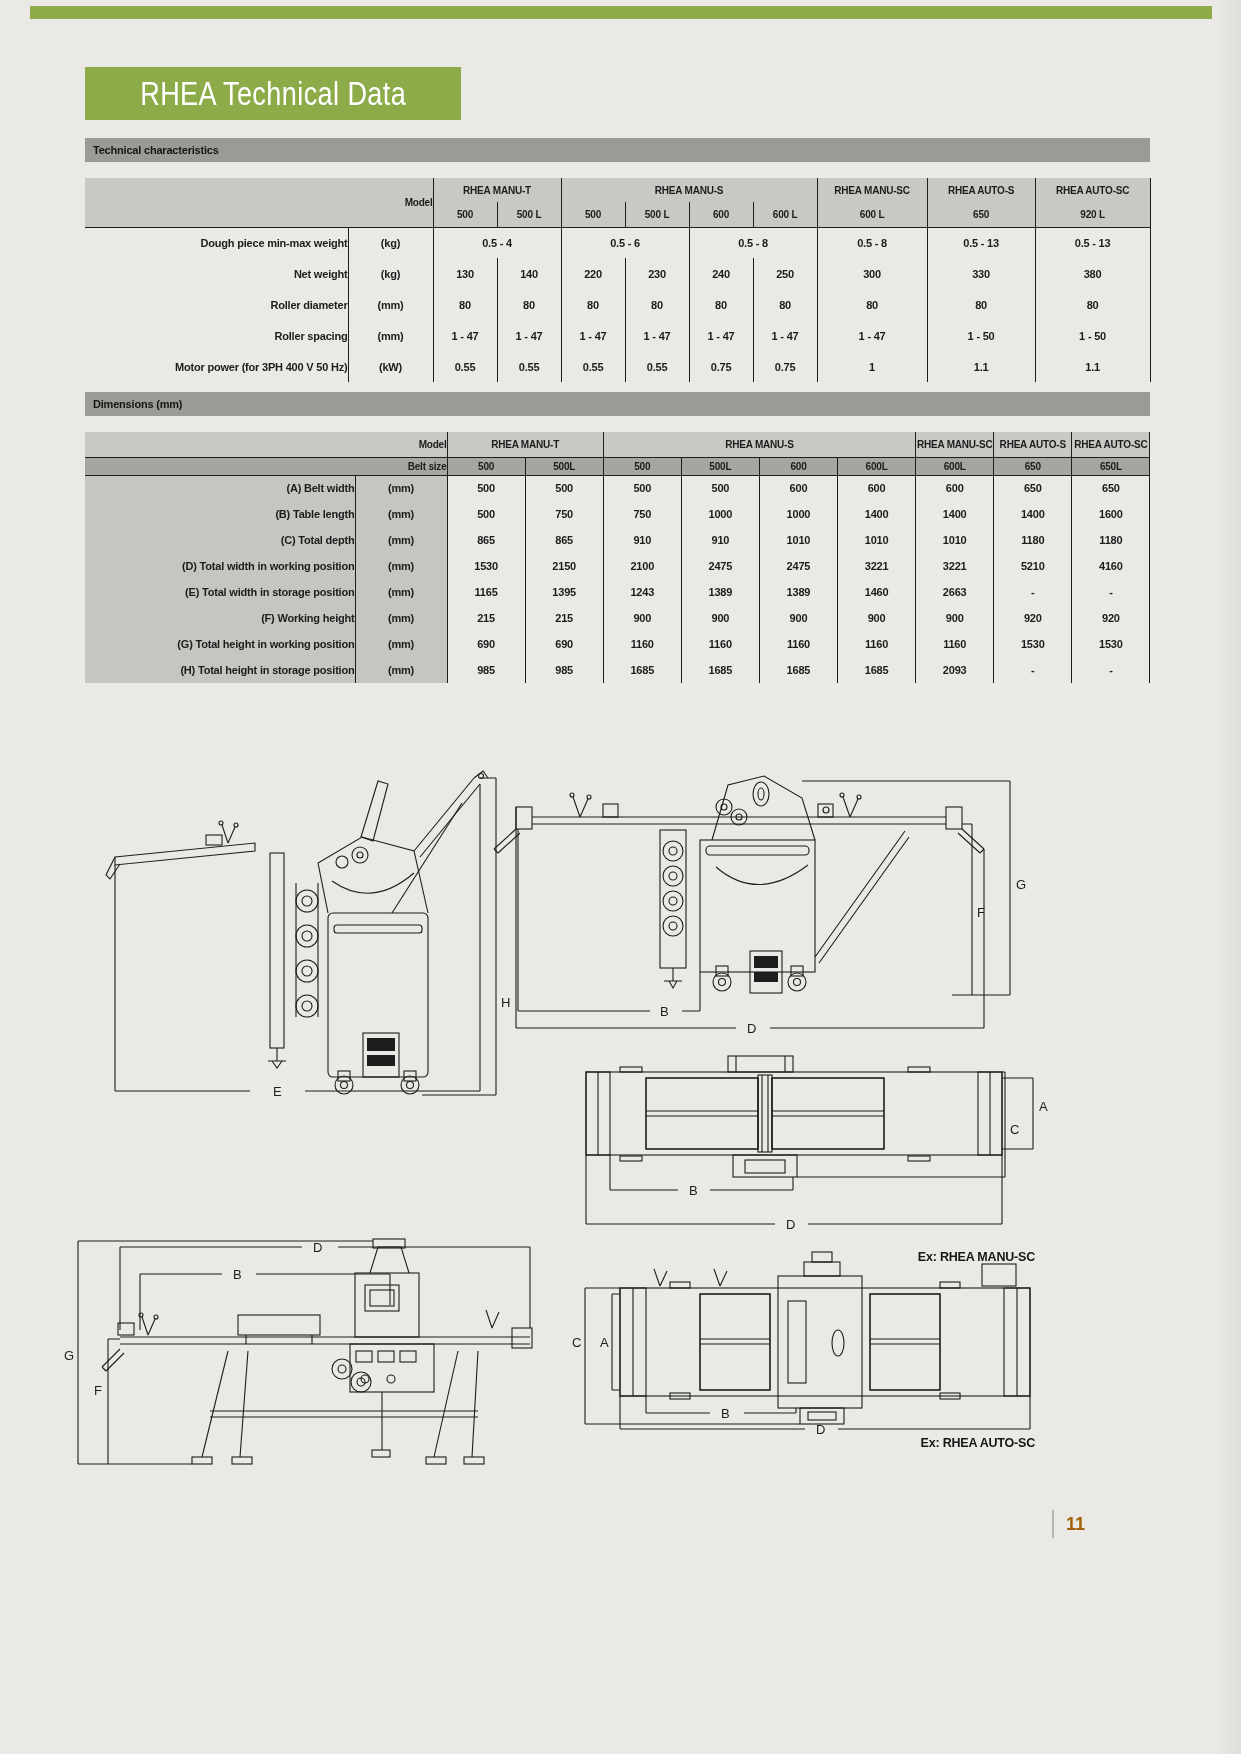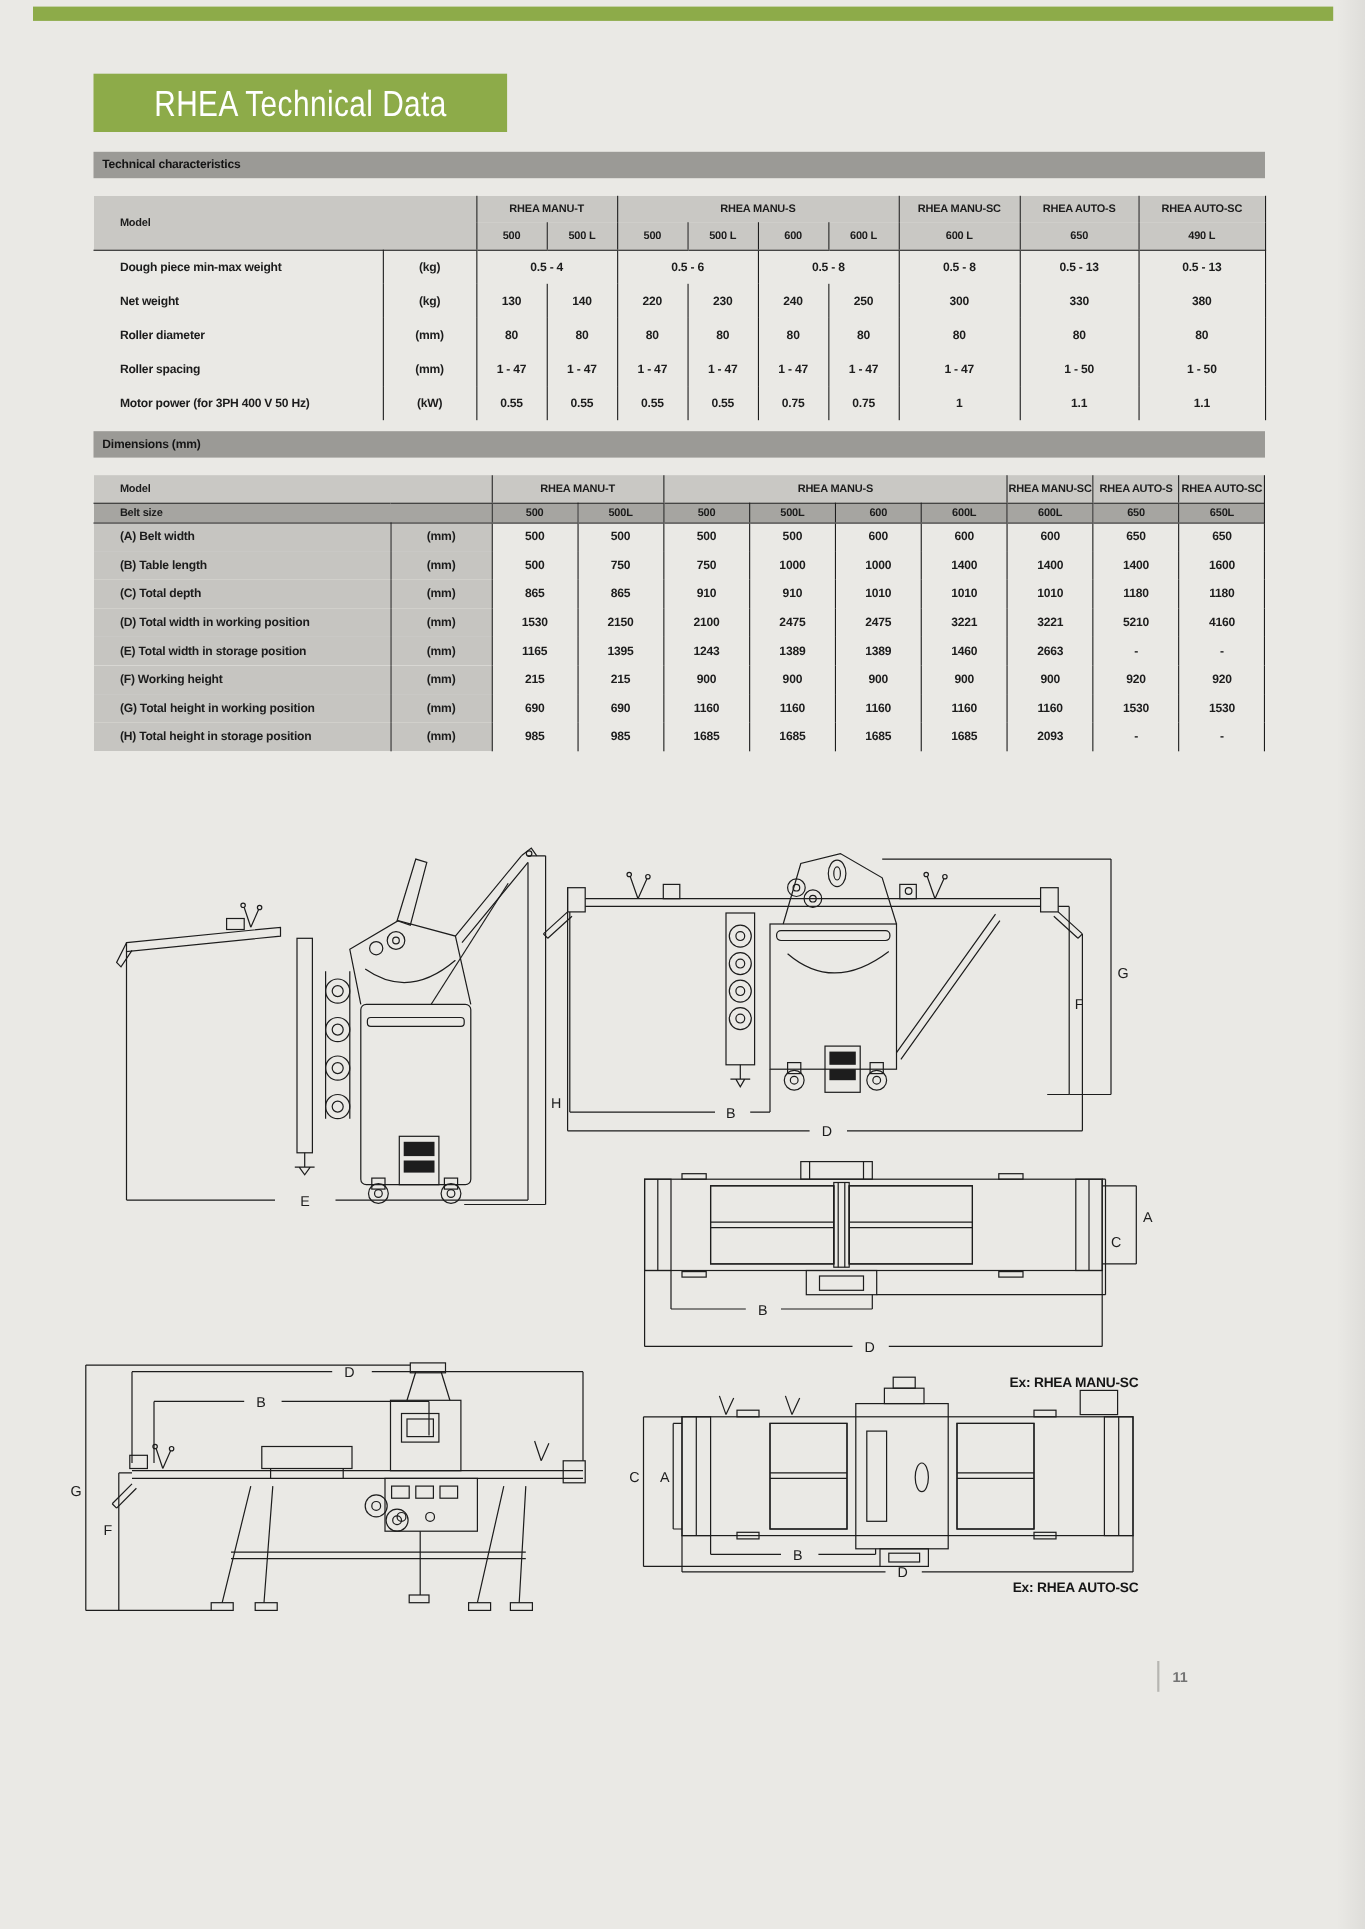--- a/index.html
+++ b/index.html
@@ -18,42 +18,42 @@
   .title-box span{color:#fff;font-size:33px;font-weight:400;letter-spacing:.5px;
     transform:scaleX(.82);white-space:nowrap;}
   .tsection{position:absolute;left:85px;width:1065px;}
   .sec-bar{height:24px;line-height:24px;background:var(--hdr);color:#151515;
     font-size:11px;font-weight:700;padding-left:8px;letter-spacing:-.2px;margin-bottom:16px;}
   #sec-tech{top:138px;} #sec-dim{top:392px;}
   table.dtable{border-collapse:collapse;width:1065px;table-layout:fixed;}
   .dtable th,.dtable td{padding:0;text-align:center;font-size:11px;font-weight:700;
     letter-spacing:-.2px;color:var(--ink);overflow:hidden;white-space:nowrap;}
   .dtable th{font-size:10px;margin-left:41px;}
-  .dtable .lab{text-align:left;padding-left:24px;}
+  .dtable .lab{text-align:right;padding-left:24px;}
   .dtable .bl{border-left:1.2px solid var(--line);}
   .dtable tr > *:last-child{border-right:1.2px solid var(--line);}
   .t1 thead th{background:var(--model);}
   .t1 .model-cell{border-bottom:1.3px solid var(--line);}
   .t1 .size-row th{border-bottom:1.3px solid var(--line);}
   .t1 .model-row{height:24px;} .t1 .size-row{height:25px;} .t1 tbody tr{height:31px;}
   .t1 col.c-lab{width:263px;} .t1 col.c-unit{width:85px;} .t1 col.c-n{width:64px;}
   .t1 col.c-w1{width:110px;} .t1 col.c-w2{width:108px;} .t1 col.c-w3{width:115px;}
   .t2 .model-row th{background:var(--model);border-bottom:1.3px solid var(--line);}
   .t2 .belt-row th,.t2 .belt-row td{background:var(--belt);border-bottom:1.3px solid var(--line);}
   .t2 td.lab,.t2 td.unit{background:var(--lab);}
   .t2 .model-row{height:25px;} .t2 .belt-row{height:18px;} .t2 tbody tr{height:26px;}
   .t2 col.c-lab{width:270px;} .t2 col.c-unit{width:92px;} .t2 col.c-d{width:78.1px;}
   .diagrams{position:absolute;left:60px;top:745px;width:1100px;height:725px;}
   .draw path,.draw rect,.draw circle,.draw ellipse,.draw line{stroke:var(--line);fill:none;stroke-width:1.1;}
   .draw .fill{fill:var(--line);stroke:none;}
   .dlab{font:13px "Liberation Sans",sans-serif;fill:var(--line);stroke:none;}
   .cap{font:700 12.5px "Liberation Sans",sans-serif;fill:#161616;stroke:none;letter-spacing:-.2px;}
   .page-num{position:absolute;left:1052px;top:1510px;display:flex;align-items:center;}
   .pn-line{width:2px;height:28px;background:#b7b6b2;}
-  .pn-num{margin-left:12px;font-size:13px;font-weight:700;color:#737373;}
+  .pn-num{margin-left:12px;font-size:18px;font-weight:700;color:#a16207;}
 </style>
 </head>
 <body>
 
 <div class="page">
 
   <div class="top-bar"></div>
 
   <div class="title-box">
     <span>RHEA Technical Data</span>
@@ -86,21 +86,21 @@
           </tr>
           <tr class="size-row">
             <th class="size bl">500</th>
             <th class="size bl">500 L</th>
             <th class="size bl">500</th>
             <th class="size bl">500 L</th>
             <th class="size bl">600</th>
             <th class="size bl">600 L</th>
             <th class="size bl">600 L</th>
             <th class="size bl">650</th>
-            <th class="size bl">490 L</th>
+            <th class="size bl">920 L</th>
           </tr>
         </thead>
         <tbody>
           <tr>
             <td class="lab">Dough piece min-max weight</td>
             <td class="unit bl">(kg)</td>
             <td class="val bl" colspan="2">0.5 - 4</td>
             <td class="val bl" colspan="2">0.5 - 6</td>
             <td class="val bl" colspan="2">0.5 - 8</td>
             <td class="val bl" colspan="1">0.5 - 8</td>

